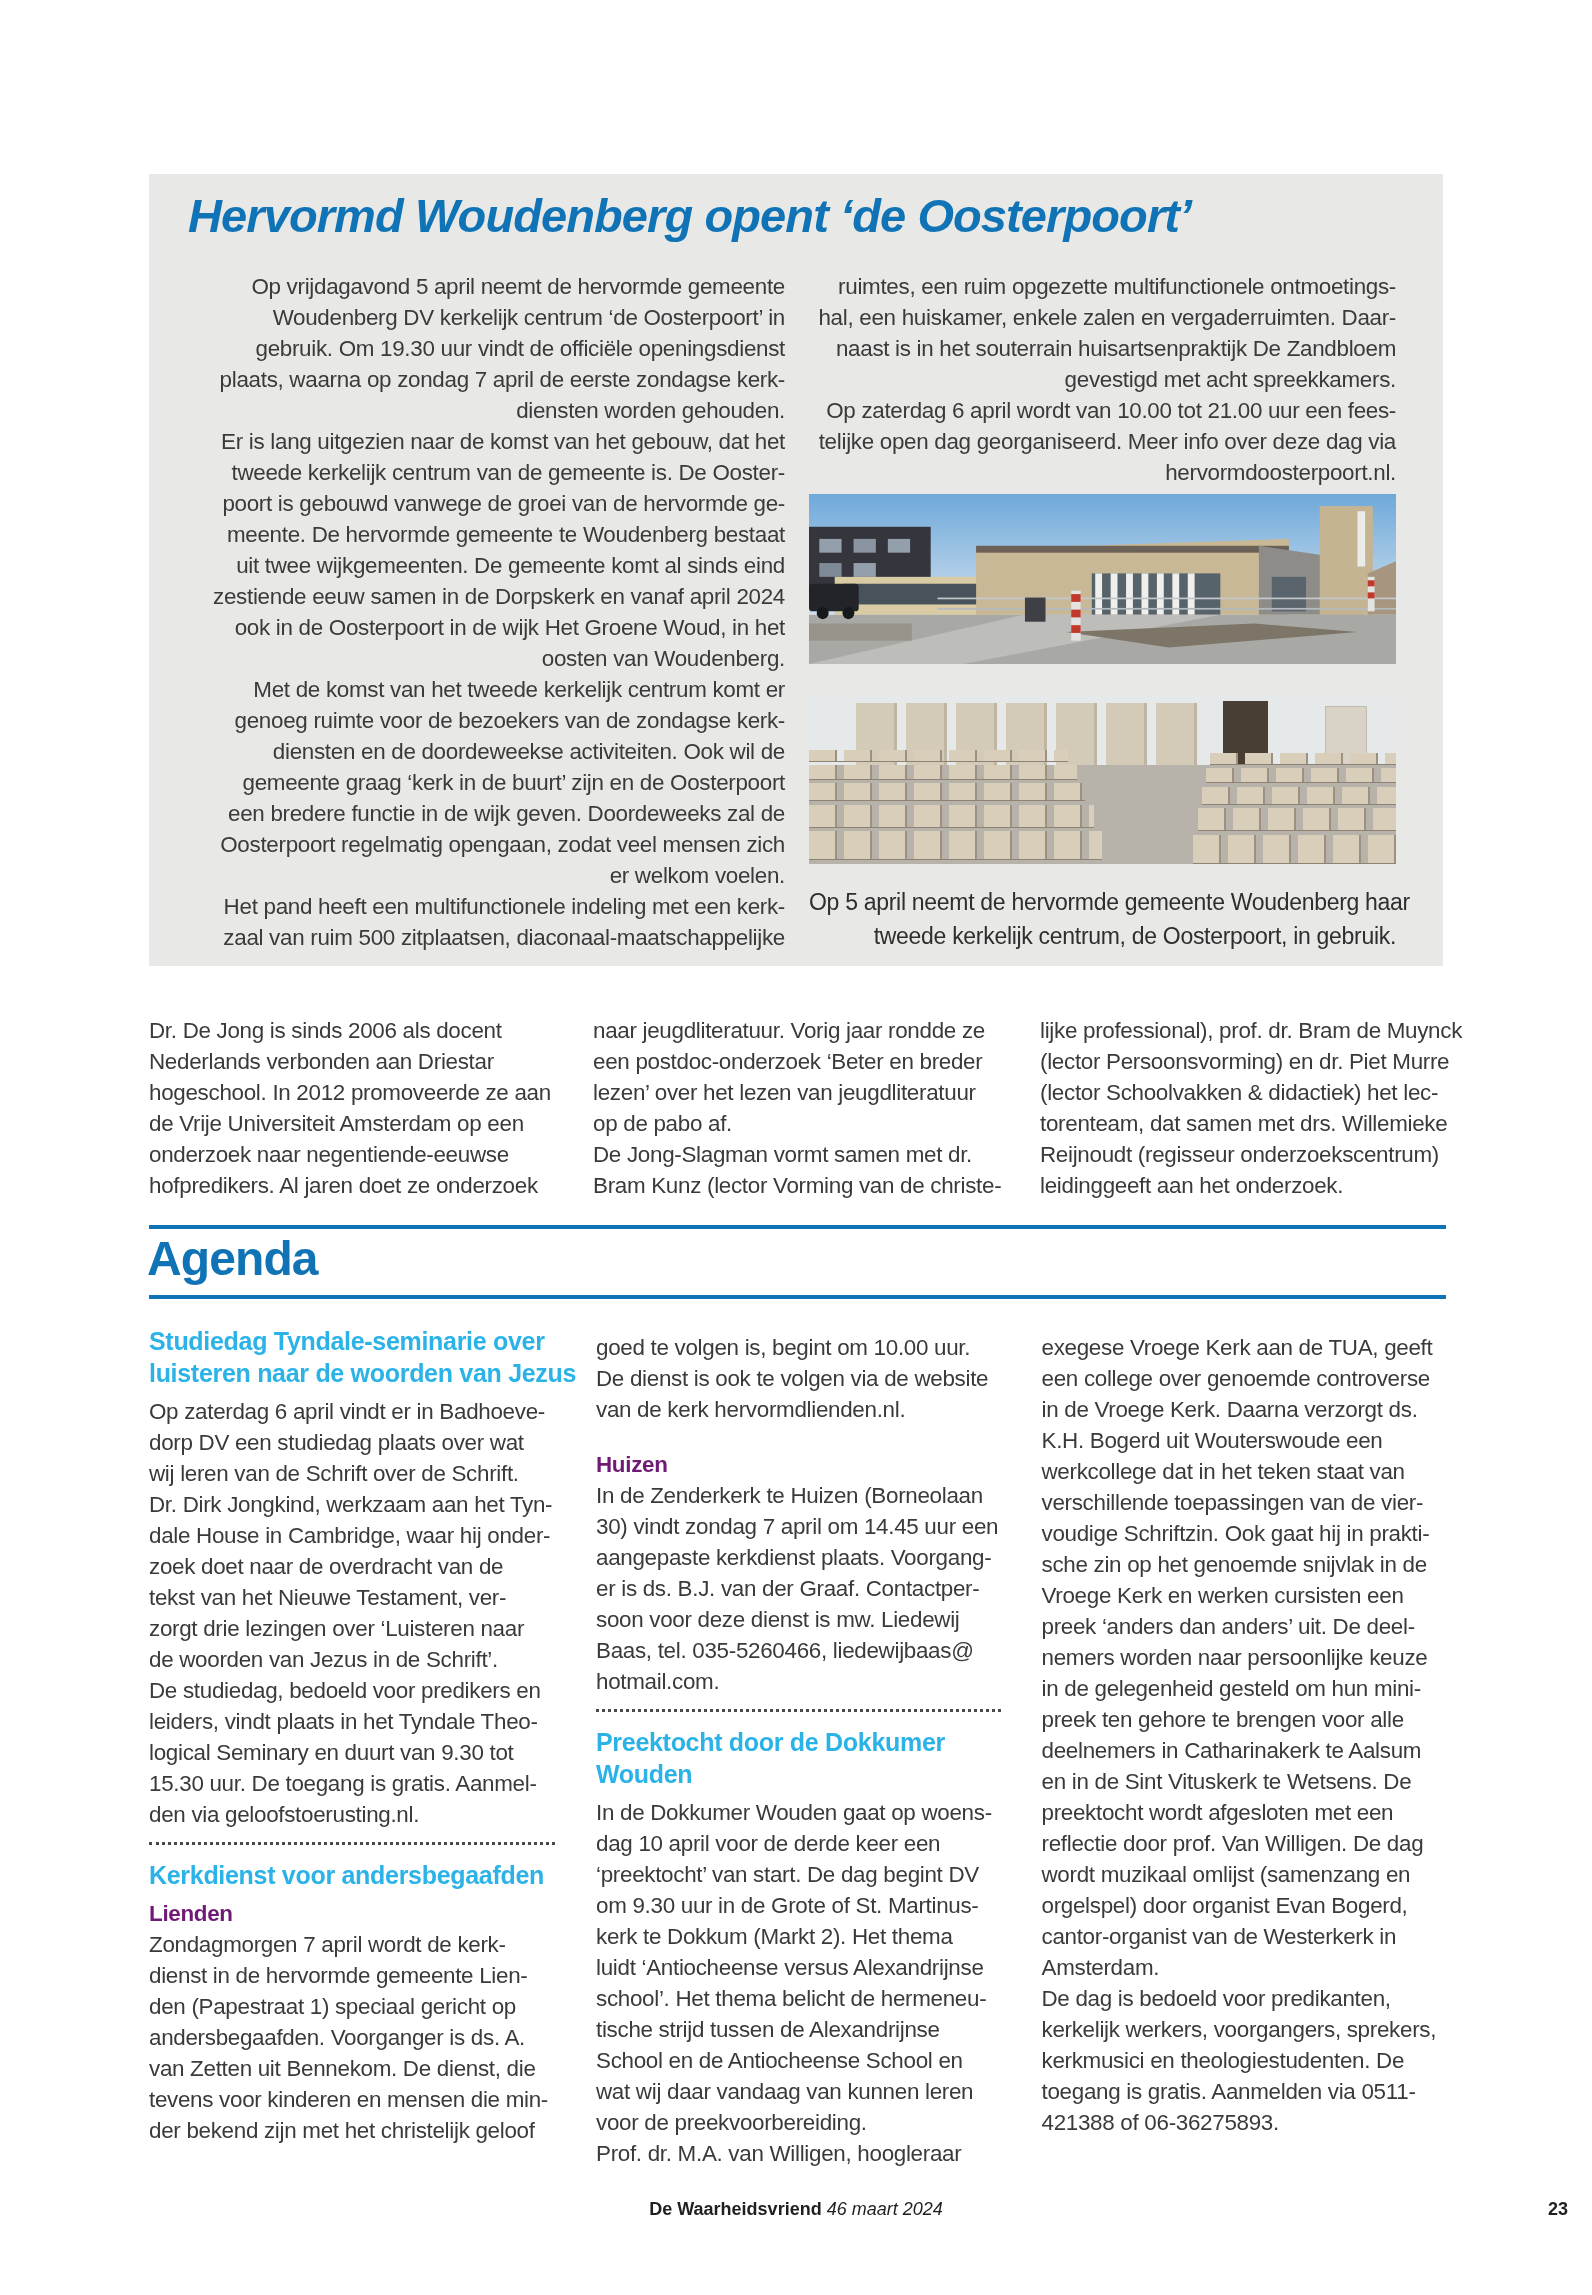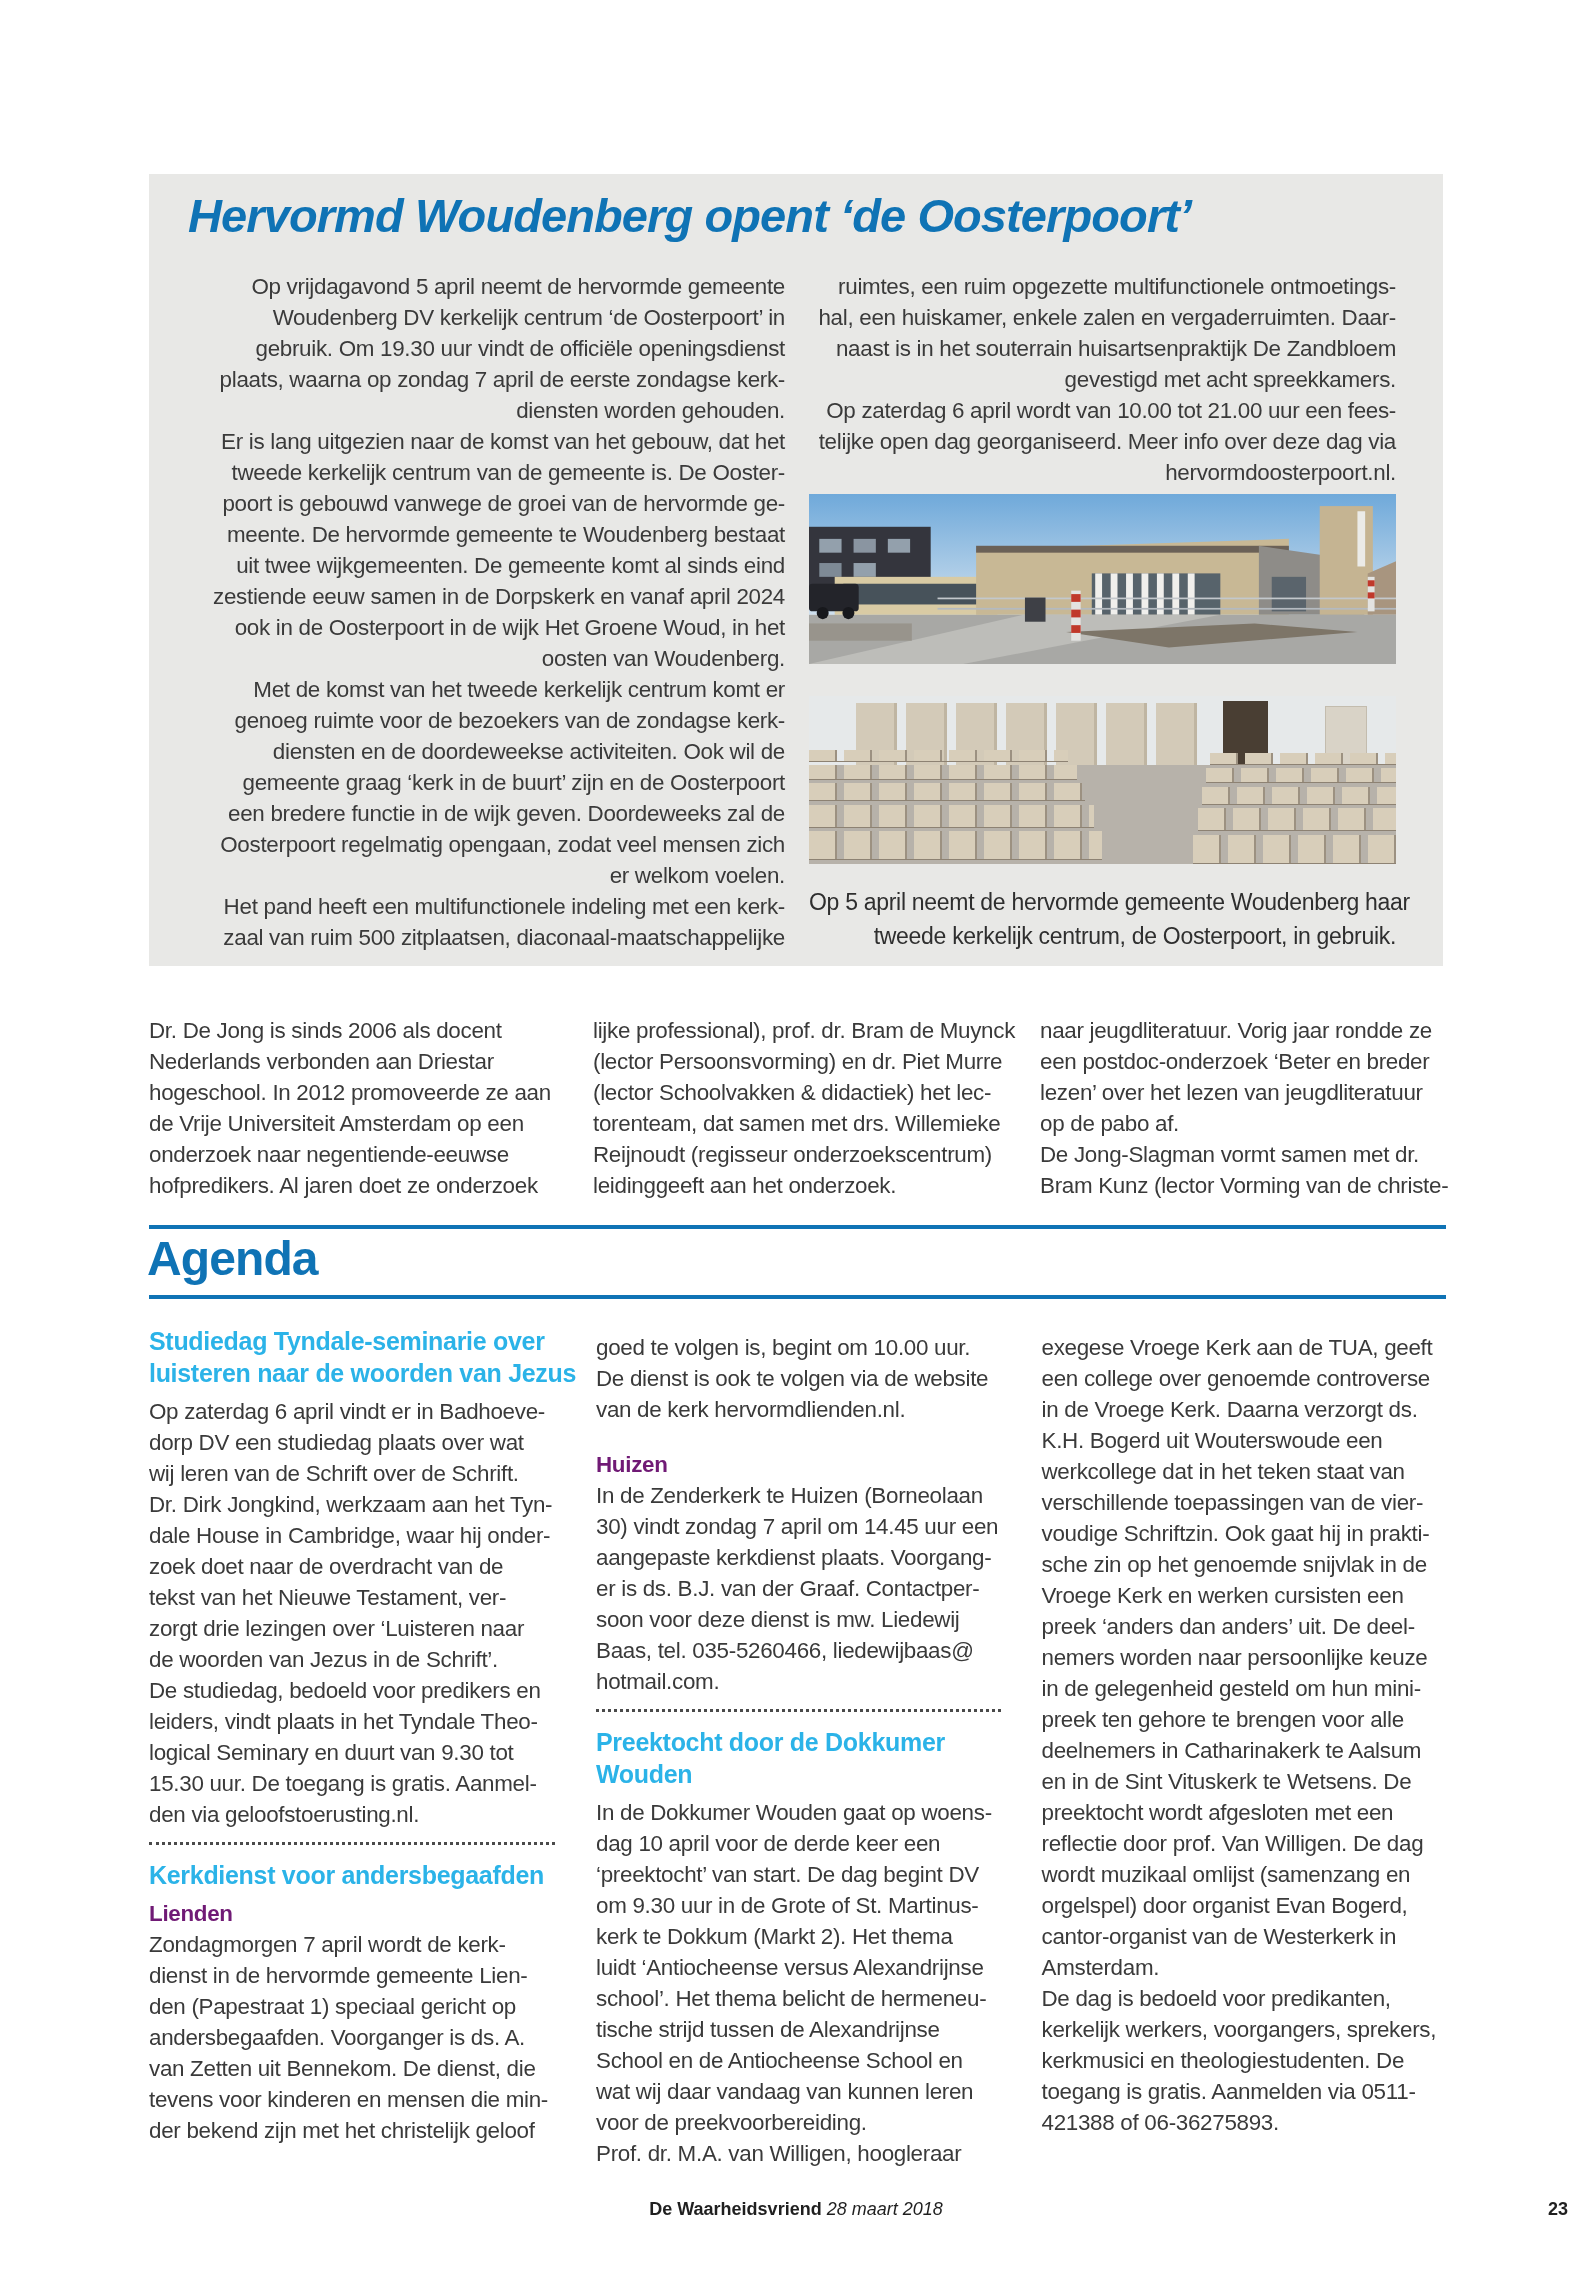--- a/index.html
+++ b/index.html
@@ -182,32 +182,32 @@
     </div>
   </div>
 
   <div class="mid-section">
     <div class="mid-col lines">Dr. De Jong is sinds 2006 als docent
 Nederlands verbonden aan Driestar
 hogeschool. In 2012 promoveerde ze aan
 de Vrije Universiteit Amsterdam op een
 onderzoek naar negentiende-eeuwse
 hofpredikers. Al jaren doet ze onderzoek</div>
+    <div class="mid-col lines">naar jeugdliteratuur. Vorig jaar rondde ze
+een postdoc-onderzoek ‘Beter en breder
+lezen’ over het lezen van jeugdliteratuur
+op de pabo af.
+De Jong-Slagman vormt samen met dr.
+Bram Kunz (lector Vorming van de christe-</div>
     <div class="mid-col lines">lijke professional), prof. dr. Bram de Muynck
 (lector Persoonsvorming) en dr. Piet Murre
 (lector Schoolvakken &amp; didactiek) het lec-
 torenteam, dat samen met drs. Willemieke
 Reijnoudt (regisseur onderzoekscentrum)
 leidinggeeft aan het onderzoek.</div>
-    <div class="mid-col lines">naar jeugdliteratuur. Vorig jaar rondde ze
-een postdoc-onderzoek ‘Beter en breder
-lezen’ over het lezen van jeugdliteratuur
-op de pabo af.
-De Jong-Slagman vormt samen met dr.
-Bram Kunz (lector Vorming van de christe-</div>
   </div>
 
   <div class="rule rule1"></div>
   <div class="agenda-title">Agenda</div>
   <div class="rule rule2"></div>
 
   <div class="agenda-cols">
 
     <div class="agenda-col">
       <div class="h-blue lines">Studiedag Tyndale-seminarie over
@@ -294,18 +294,18 @@
 kerkmusici en theologiestudenten. De
 toegang is gratis. Aanmelden via 0511-
 421388 of 06-36275893.</div>
     </div>
 
   </div>
 
   <div class="footer-center">
     <span class="footer-mag">De Waarheidsvriend</span>
     <span> </span>
-    <span class="footer-date">28 maart 2018</span>
+    <span class="footer-date">46 maart 2024</span>
   </div>
   <div class="footer-page">23</div>
 
 </div>
 
 
 </body></html>

